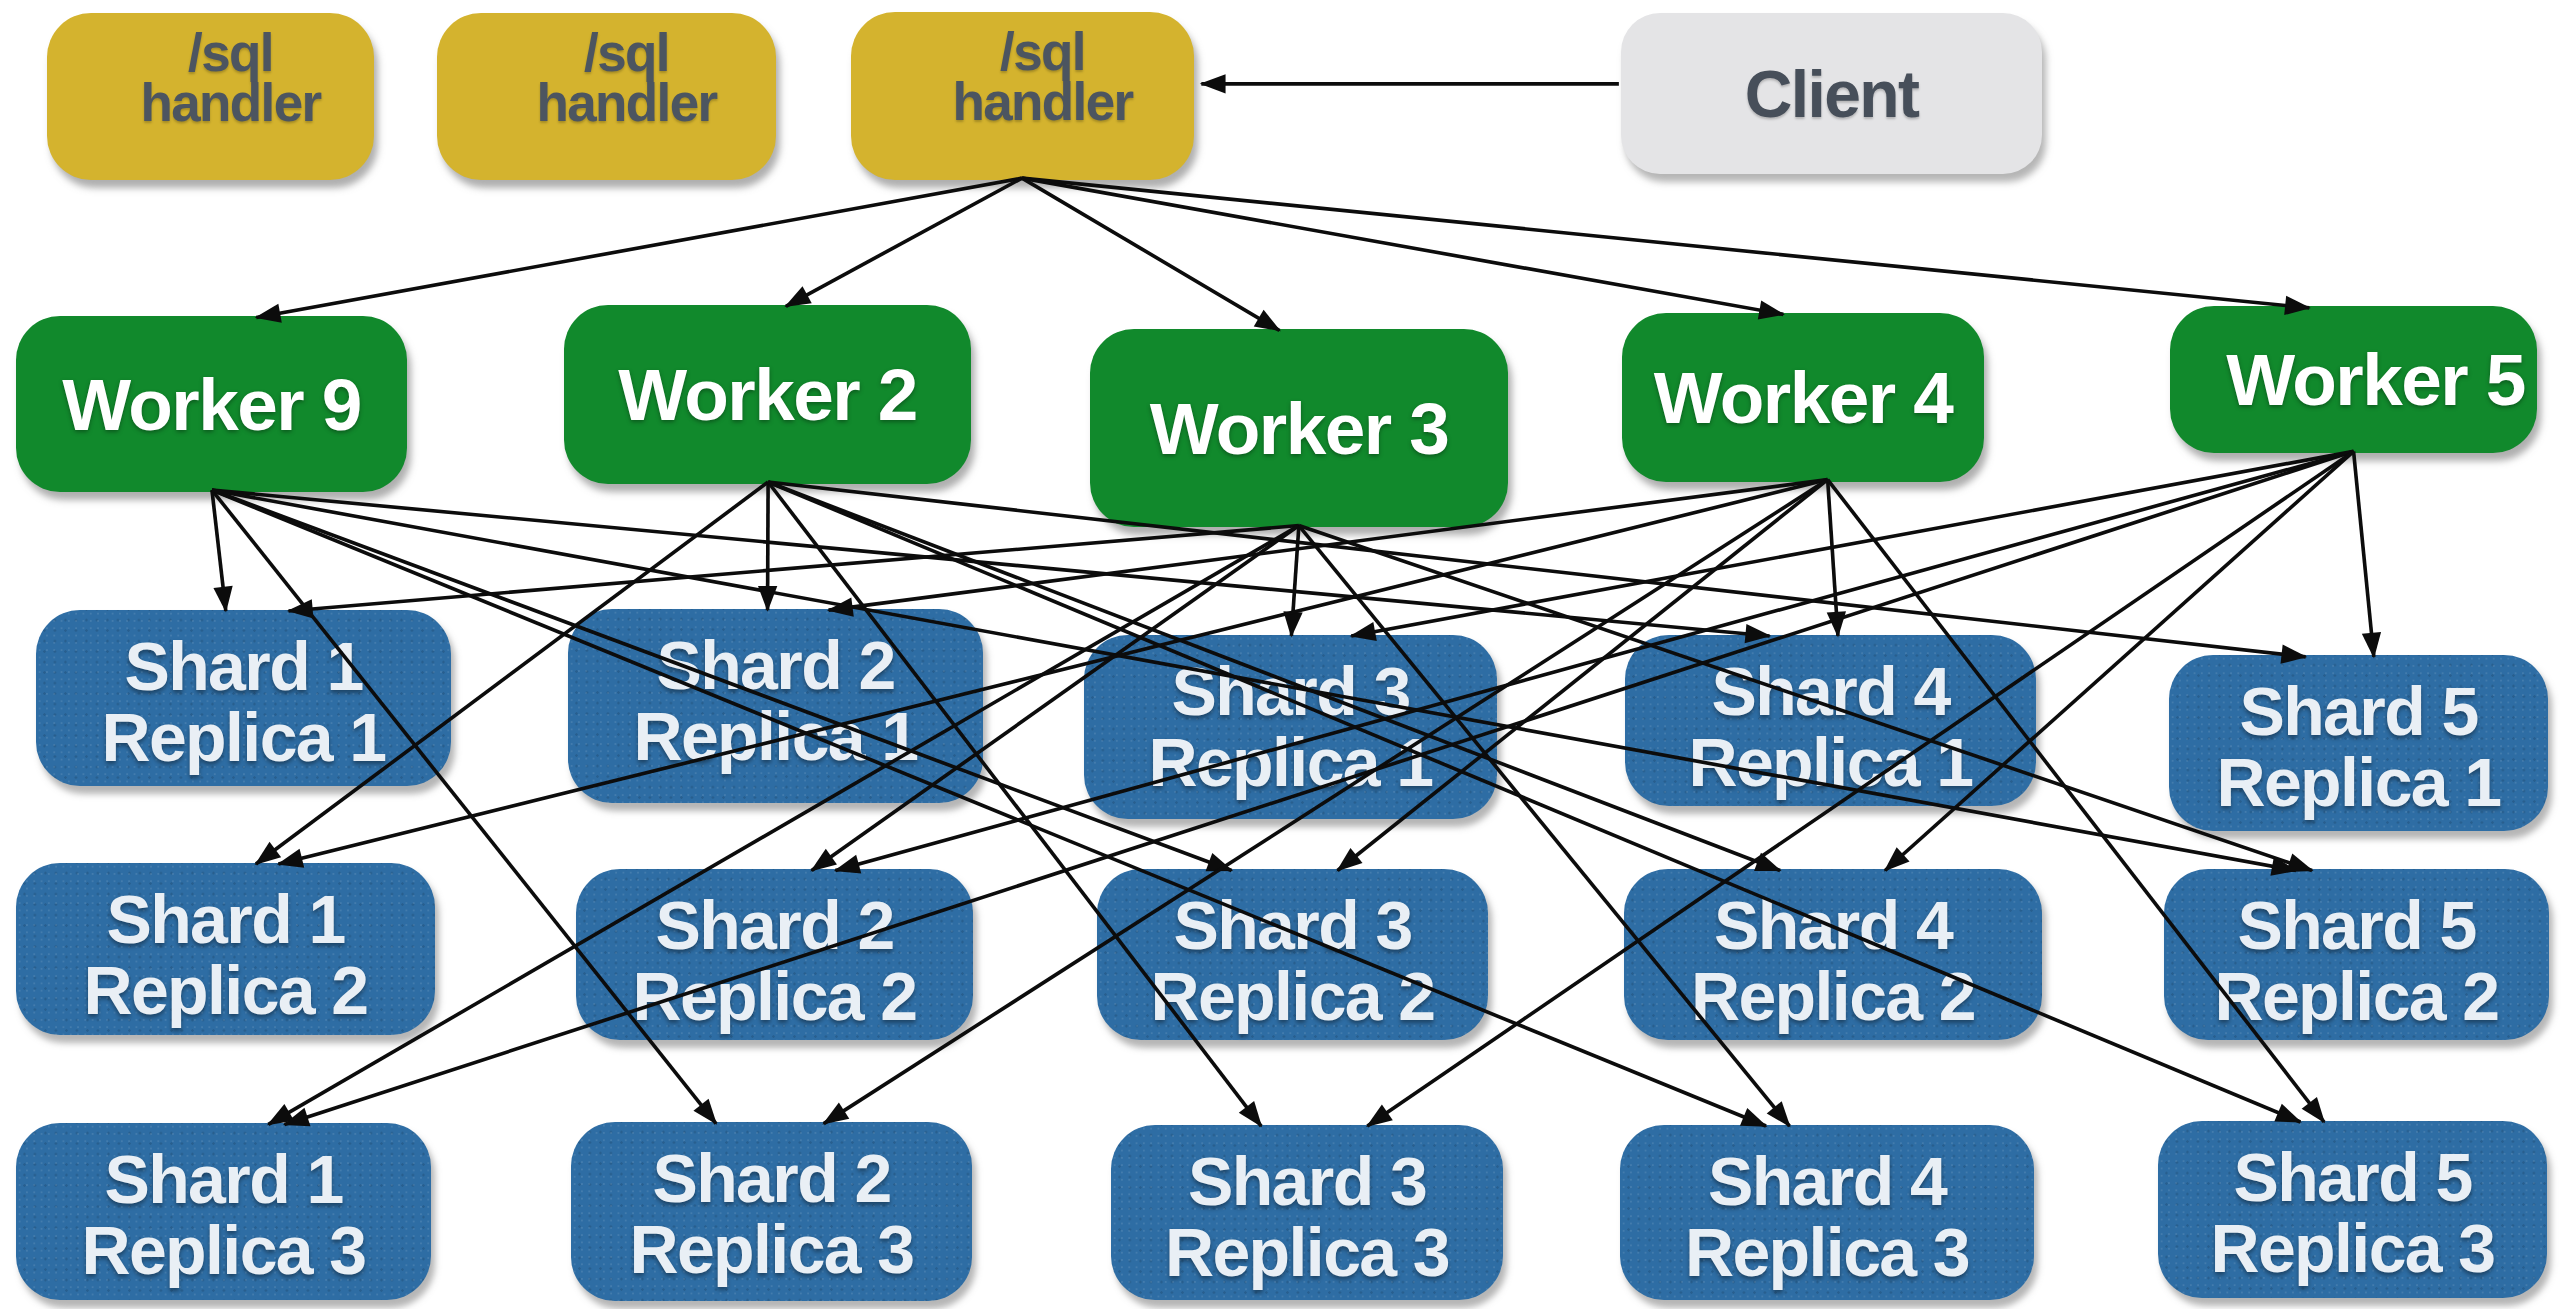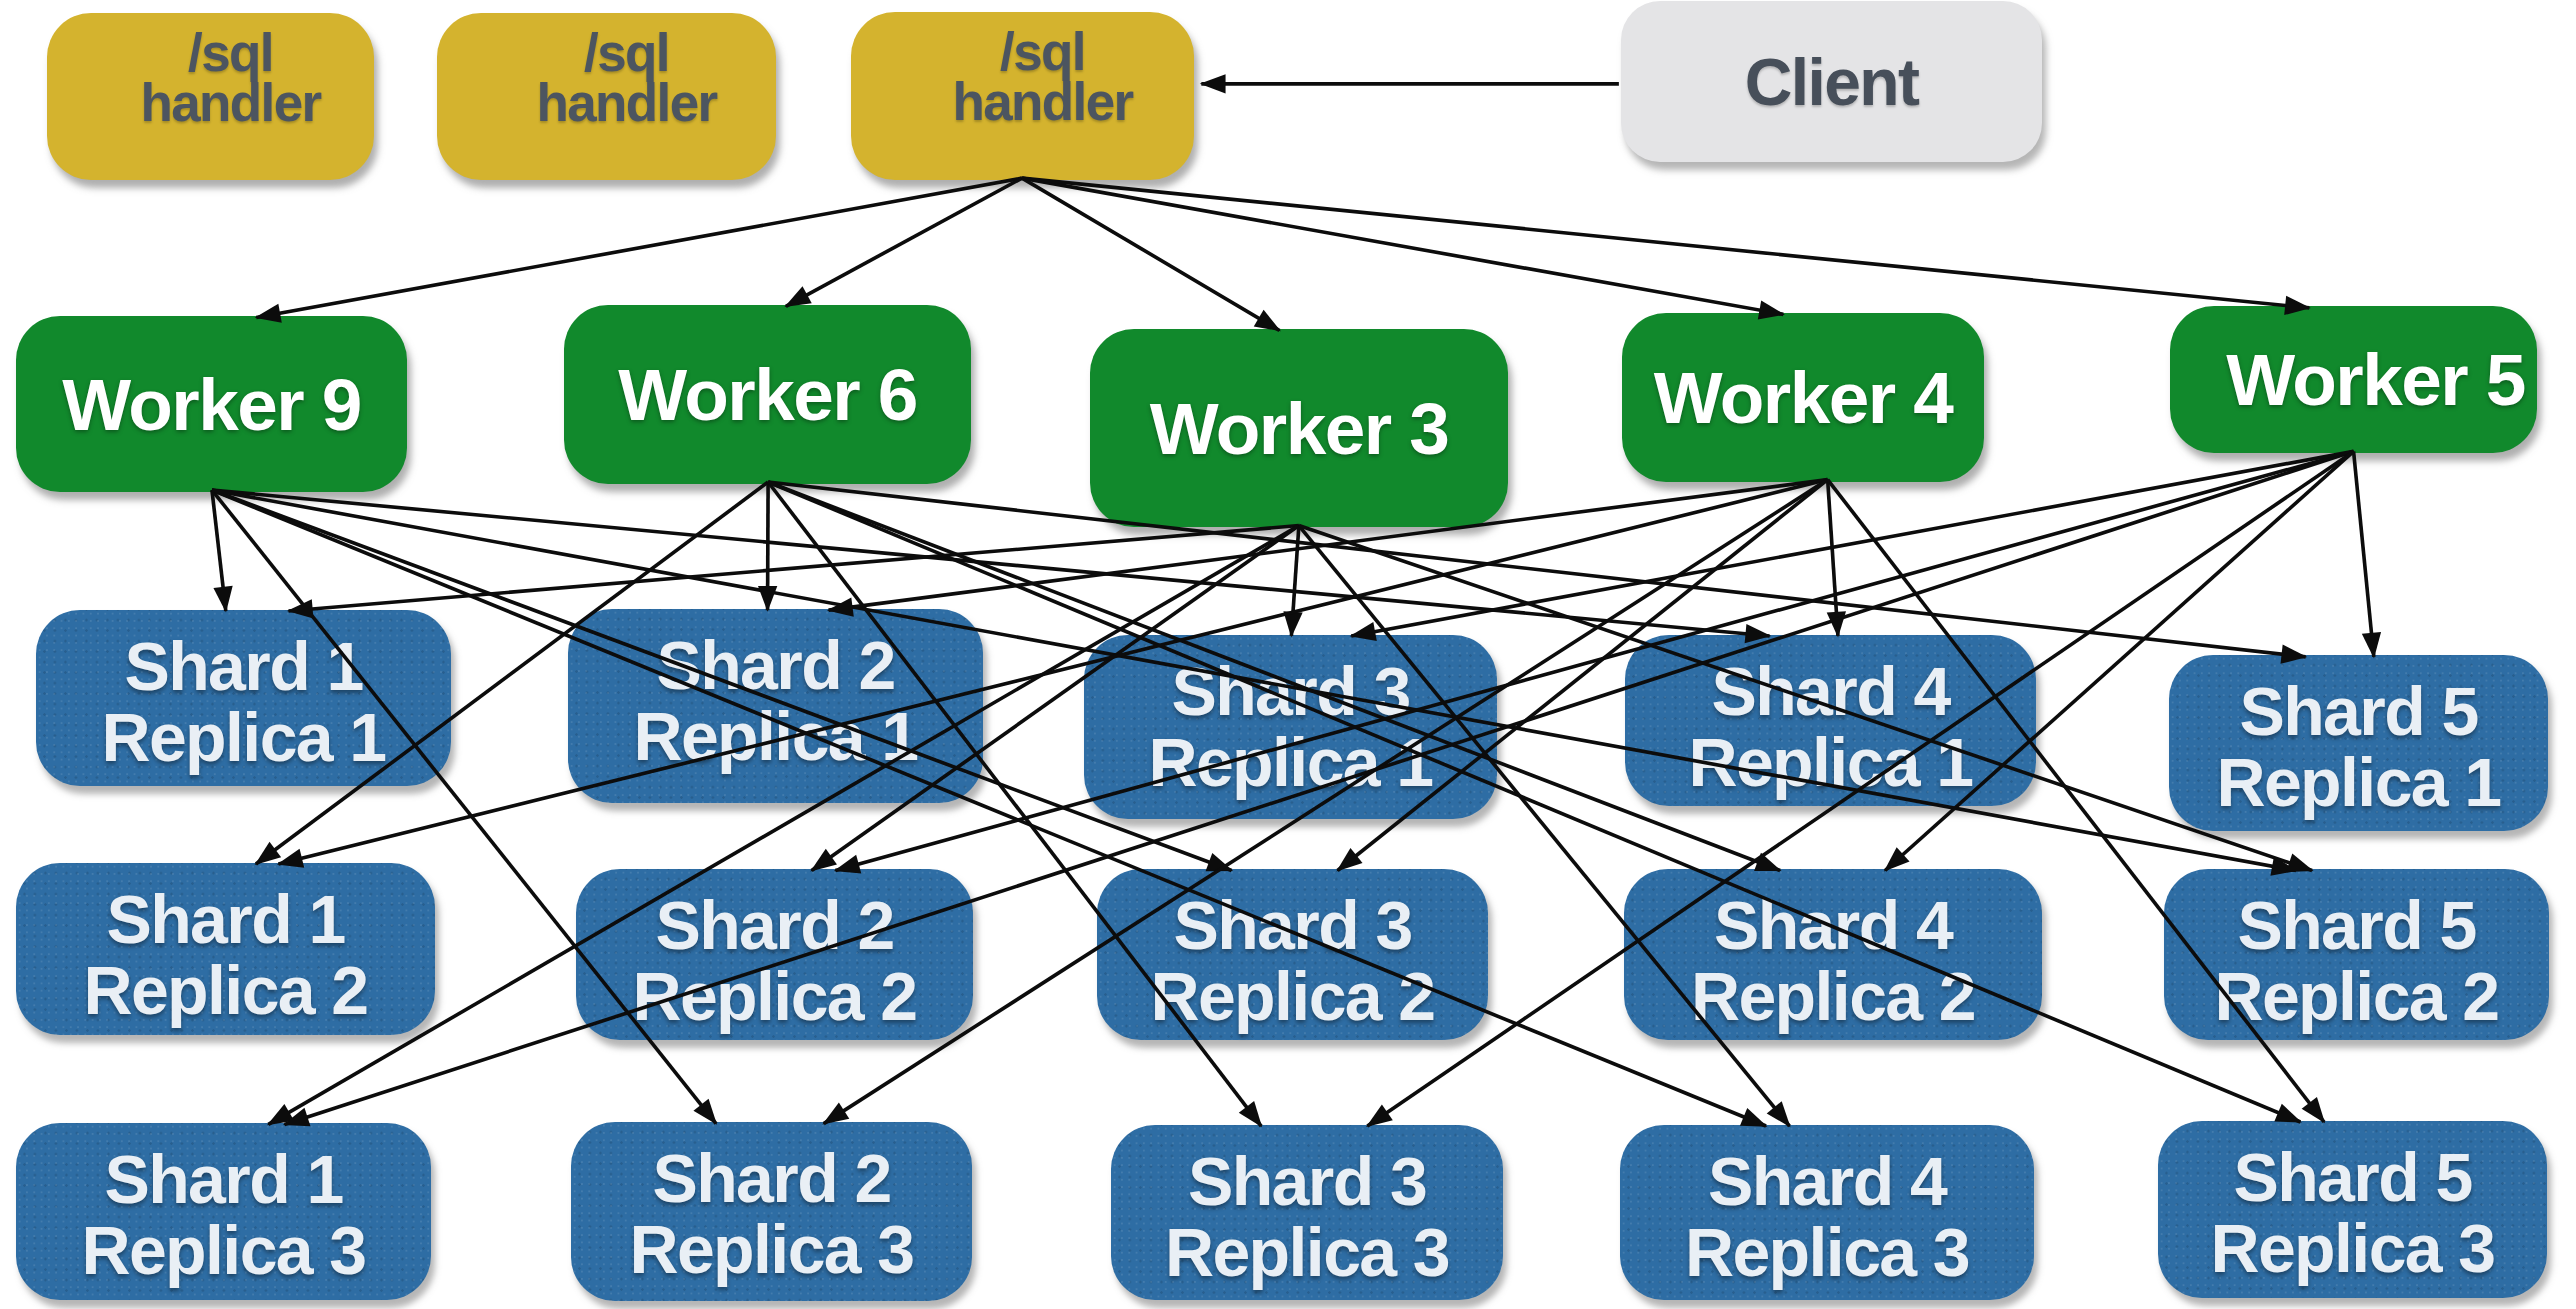--- a/index.html
+++ b/index.html
@@ -131,28 +131,28 @@
       <div class="line">handler</div>
     </div>
     <div class="node handler" style="left: 437px; top: 13px; width: 339px; height: 167px;">
       <div class="line">/sql</div>
       <div class="line">handler</div>
     </div>
     <div class="node handler" style="left: 851px; top: 12px; width: 343px; height: 168px;">
       <div class="line">/sql</div>
       <div class="line">handler</div>
     </div>
-    <div class="node client" style="left: 1621px; top: 1px; width: 421px; height: 161px; text-align: center;">
+    <div class="node client" style="left: 1621px; top: 13px; width: 421px; height: 161px; text-align: center;">
       <div class="line">Client</div>
     </div>
     <div class="node worker" style="left: 16px; top: 316px; width: 391px; height: 176px;">
       <div class="line">Worker 9</div>
     </div>
     <div class="node worker" style="left: 564px; top: 305px; width: 407px; height: 179px;">
-      <div class="line">Worker 6</div>
+      <div class="line">Worker 2</div>
     </div>
     <div class="node worker" style="left: 1090px; top: 329px; width: 418px; height: 198px;">
       <div class="line">Worker 3</div>
     </div>
     <div class="node worker" style="left: 1622px; top: 313px; width: 362px; height: 169px;">
       <div class="line">Worker 4</div>
     </div>
     <div class="node worker" style="left: 2170px; top: 306px; width: 367px; height: 147px; padding-left: 44px;">
       <div class="line">Worker 5</div>
     </div>

